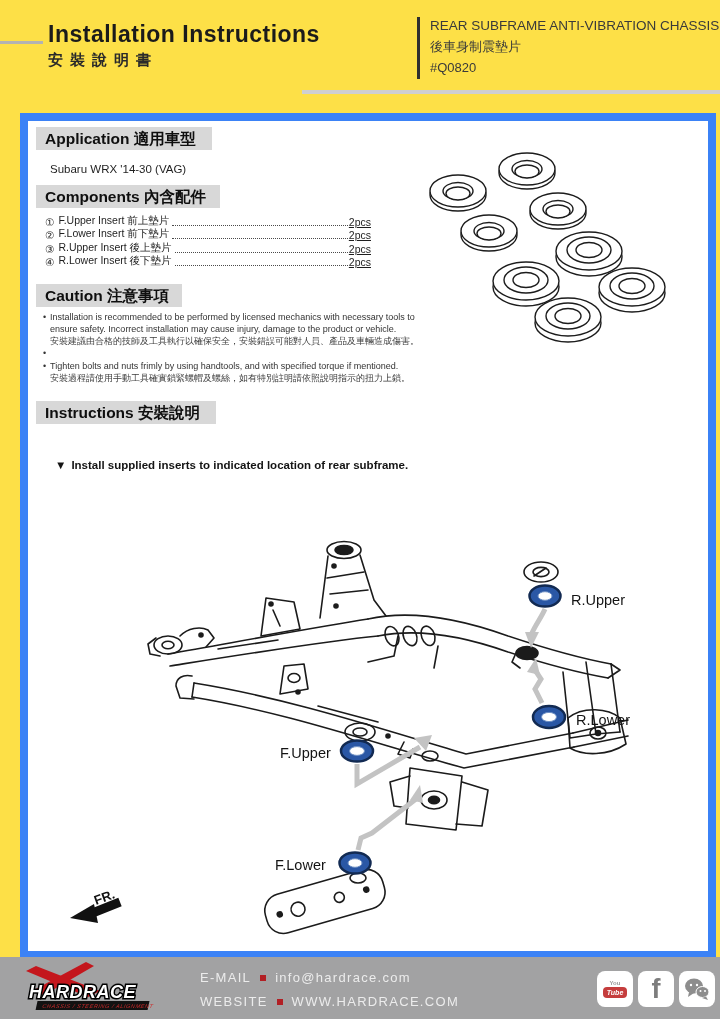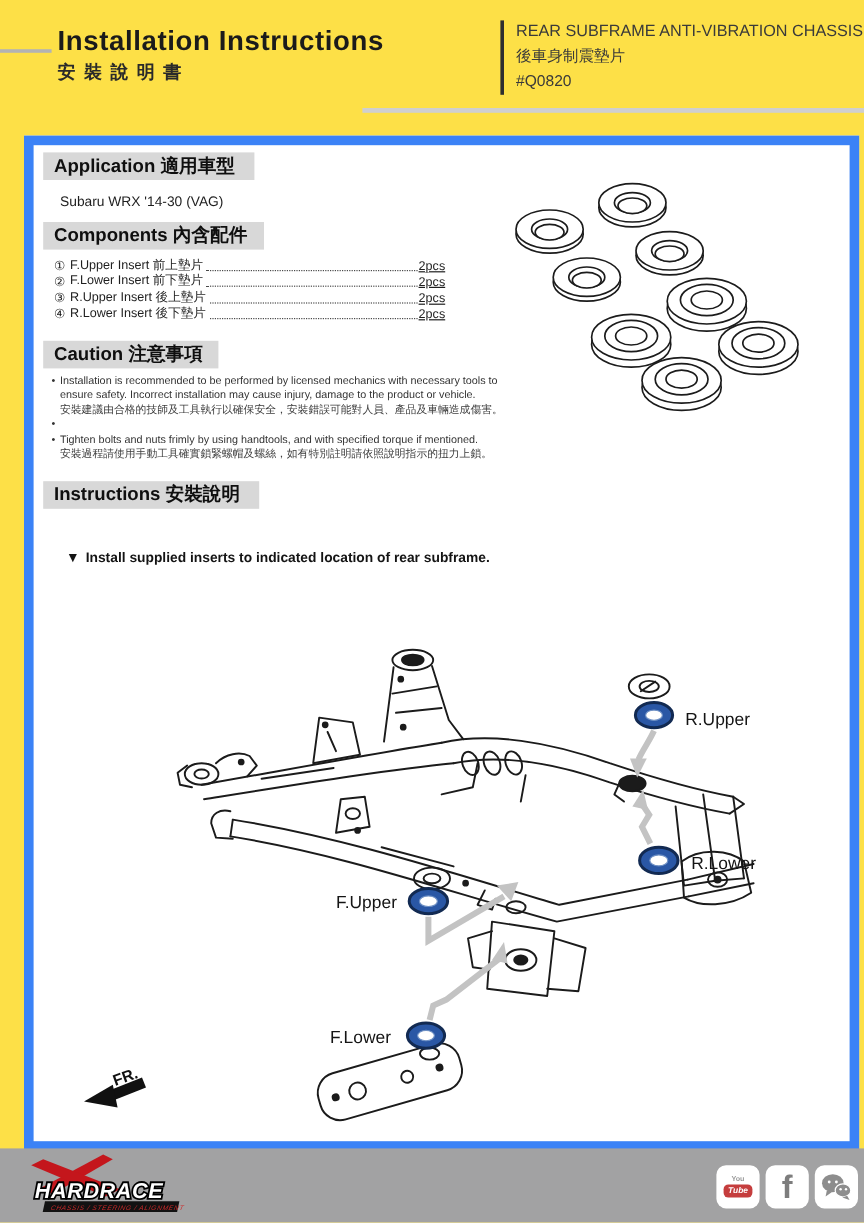--- a/index.html
+++ b/index.html
@@ -316,20 +316,32 @@
           <polygon points="2,10 12,5 76,30 64,36" fill="#c4161c"></polygon>
         </g>
         <text x="5" y="37" font-size="18" font-weight="bold" font-style="italic" font-family="Liberation Sans, sans-serif" fill="#ffffff" stroke="#000000" stroke-width="3" paint-order="stroke" letter-spacing="0.5">HARDRACE</text>
         <g transform="skewX(-12)">
           <rect x="22" y="40" width="112" height="9" fill="#121212"></rect>
           <text x="28" y="47" font-size="5.5" font-style="italic" fill="#cc2a2a" font-family="Liberation Sans, sans-serif" letter-spacing="0.6">CHASSIS / STEERING / ALIGNMENT</text>
         </g>
       </svg>
     </div>
 
+    <div class="contact">
+      <div class="cline">
+        <span>E-MAIL</span>
+        <span class="rsq"></span>
+        <span>info@hardrace.com</span>
+      </div>
+      <div class="cline">
+        <span>WEBSITE</span>
+        <span class="rsq"></span>
+        <span>WWW.HARDRACE.COM</span>
+      </div>
+    </div>
 
     <div class="socials">
       <div class="sic">
         <div class="yt-you">You</div>
         <div class="yt-tube">Tube</div>
       </div>
       <div class="sic">
         <span class="fb-f">f</span>
       </div>
       <div class="sic">

